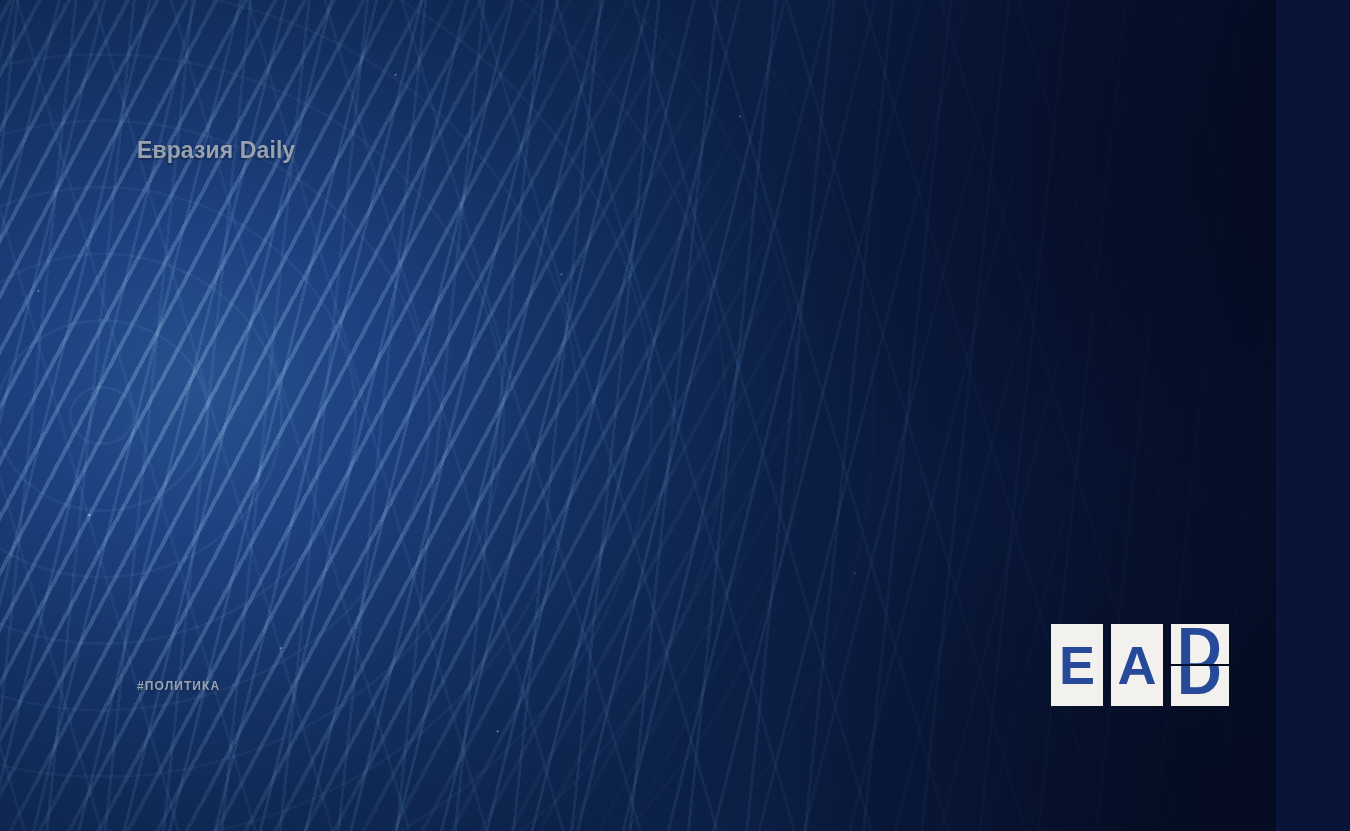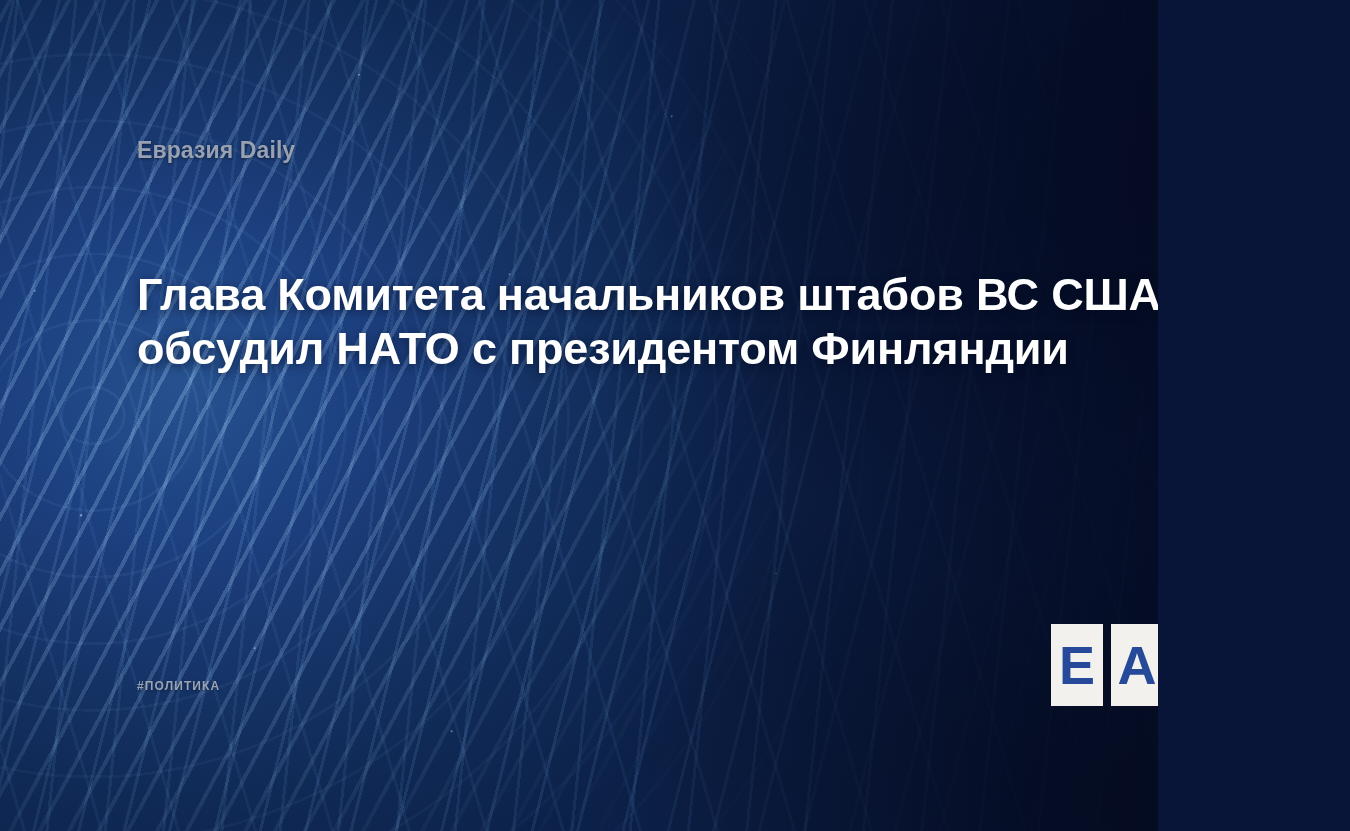--- a/index.html
+++ b/index.html
@@ -6,21 +6,21 @@
   html,body{margin:0;padding:0;}
   body{
     width:1350px;height:831px;overflow:hidden;
     font-family:"Liberation Sans","DejaVu Sans",sans-serif;
     background:#081538;
   }
 
   
   #card{
     position:relative;
-    width:1158px;height:831px;
+    width:1276px;height:831px;
     overflow:hidden;
     background:#0a1a40;
   }
 
   
   .bg-layer{position:absolute;inset:0;}
 
   
   #bg-base{
     background:
@@ -182,21 +182,20 @@
   <div id="trails-b" class="bg-layer trails"></div>
   <div id="trails-c" class="bg-layer trails"></div>
   <div id="trails-d" class="bg-layer trails"></div>
   <div id="bg-stars" class="bg-layer"></div>
   <div id="bg-vignette" class="bg-layer"></div>
 
   <div id="content">
 
     <div id="brand">Евразия Daily</div>
 
-    <h1 id="headline">Глава Комитета начальников штабов ВС США обсудил НАТО с президентом Финляндии</h1>
 
     <div id="tag">#ПОЛИТИКА</div>
 
     <div id="logo">
 
       <div class="logo-tile">
         <span class="logo-letter">E</span>
       </div>
 
       <div class="logo-tile">

